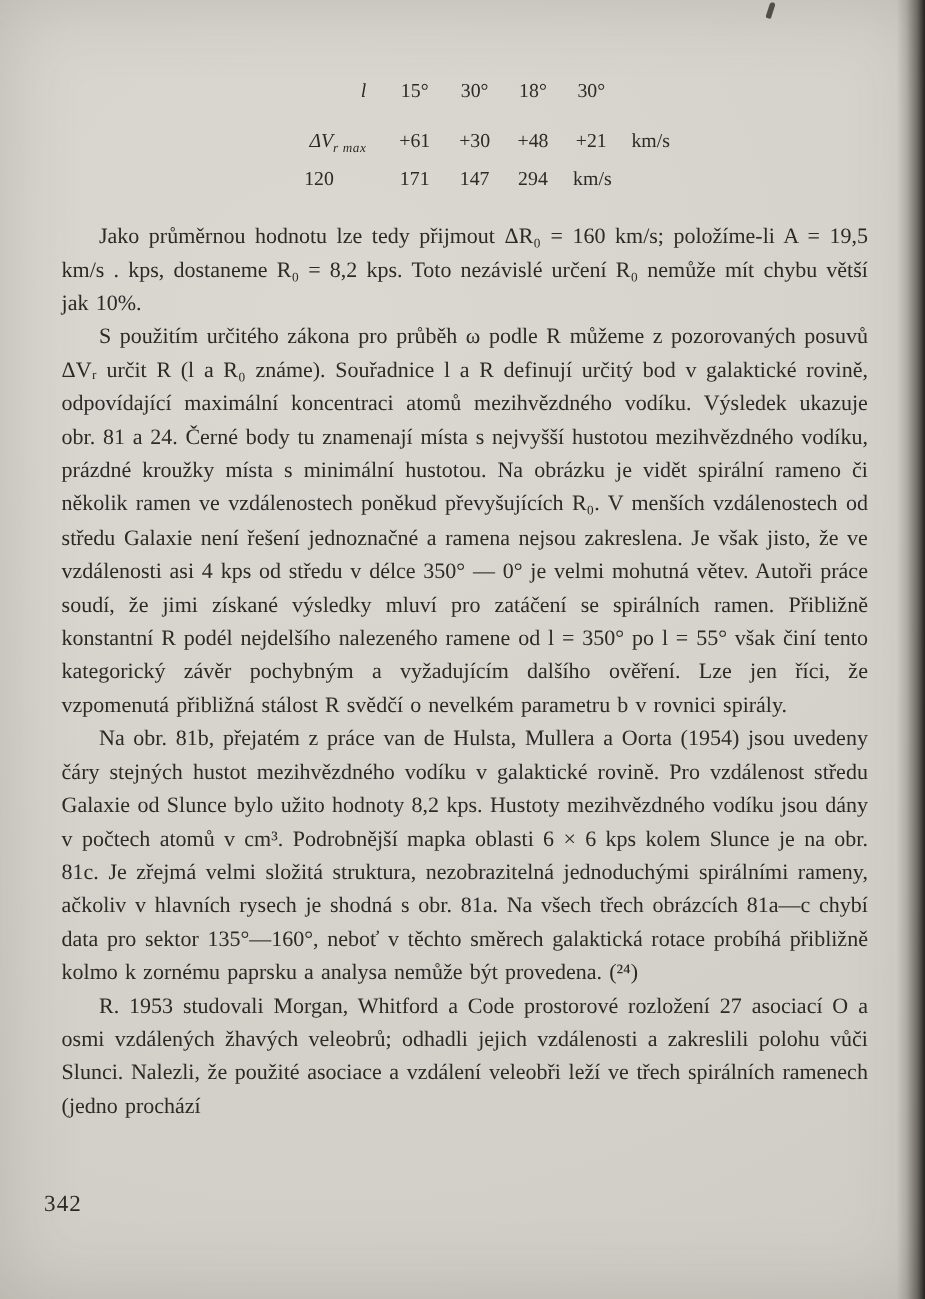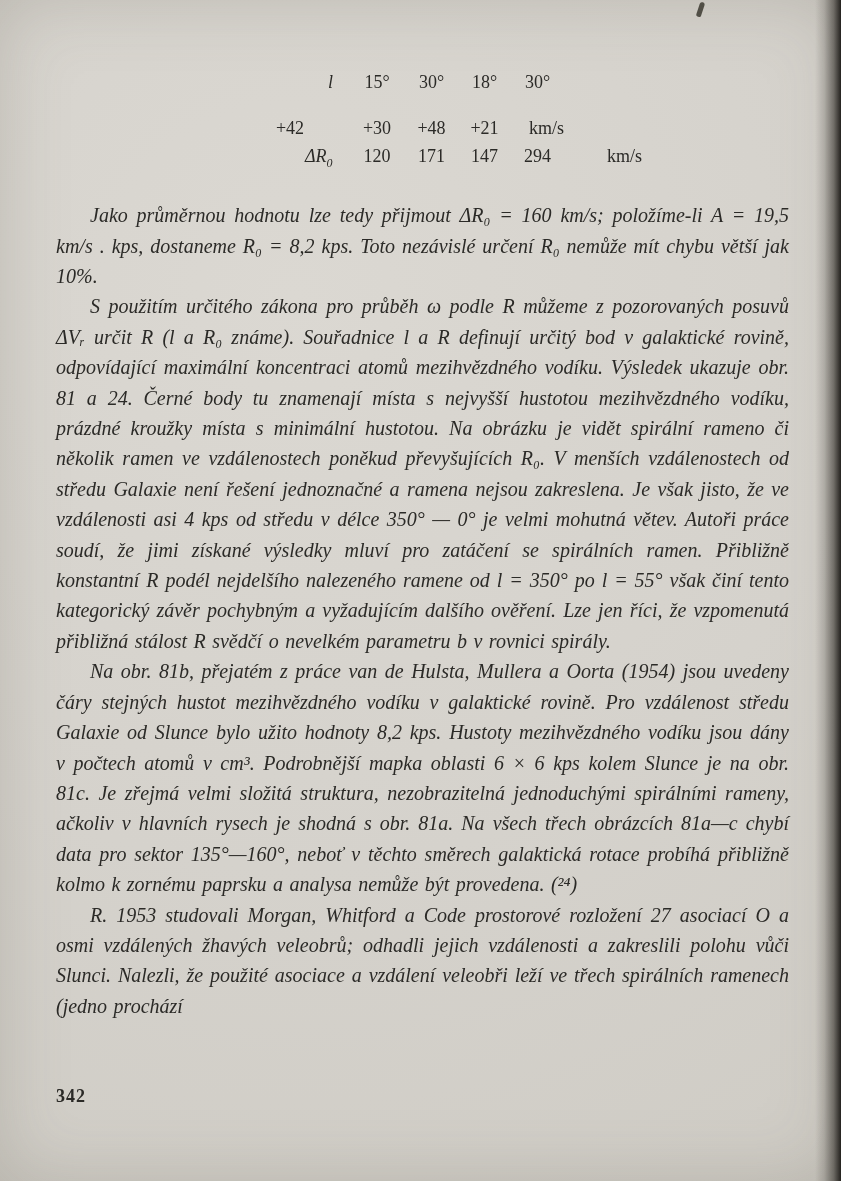--- a/index.html
+++ b/index.html
@@ -54,31 +54,30 @@
   .trow {
     display: grid;
     grid-template-columns: 118px 56px 53px 53px 53px 78px;
     align-items: baseline;
     line-height: 28px;
   }
   .trow.first { margin-bottom: 11px; }
   .tlabel { text-align: right; padding-right: 16px; font-style: italic; white-space: nowrap; }
   .tlabel .subpart { font-size: 12px; vertical-align: sub; letter-spacing: 0.5px; }
   .tval { text-align: center; }
-  .tunit { text-align: right; padding-left: 10px; }
+  .tunit { text-align: left; padding-left: 10px; }
   
   .body-text { font-size: 20px; line-height: 30.4px; text-align: justify; word-spacing: 1.5px; }
-  .body-text p { margin: 0; text-indent: 34px; font-style: italic; }
+  .body-text p { margin: 0; text-indent: 34px; }
   .page-number {
     position: absolute;
-    left: 56px;
+    left: 40px;
     bottom: 74px;
-    font-size: 18px;
+    font-size: 21px;
     letter-spacing: 1px;
-    font-weight: bold;
   }
 </style>
 </head>
 <body>
 
 <div class="page">
 
   <div class="ink-mark"></div>
 
   <div class="content">
@@ -86,28 +85,28 @@
     <div class="vtable">
       <div class="trow first">
         <span class="tlabel"><span>l</span><span class="subpart"></span></span>
         <span class="tval">15°</span>
         <span class="tval">30°</span>
         <span class="tval">18°</span>
         <span class="tval">30°</span>
         <span class="tunit"></span>
       </div>
       <div class="trow">
-        <span class="tval">+42</span>
+        <span class="tlabel"><span>ΔV</span><span class="subpart">r max</span></span>
+        <span class="tval">+61</span>
         <span class="tval">+30</span>
         <span class="tval">+48</span>
         <span class="tval">+21</span>
         <span class="tunit">km/s</span>
       </div>
       <div class="trow">
-        <span class="tlabel"><span>ΔR</span><span class="subpart">0</span></span>
         <span class="tval">120</span>
         <span class="tval">171</span>
         <span class="tval">147</span>
         <span class="tval">294</span>
         <span class="tunit">km/s</span>
       </div>
     </div>
 
     <div class="body-text">
       <p>Jako průměrnou hodnotu lze tedy přijmout ΔR₀ = 160 km/s; položíme-li A = 19,5 km/s . kps, dostaneme R₀ = 8,2 kps. Toto nezávislé určení R₀ nemůže mít chybu větší jak 10%.</p>

